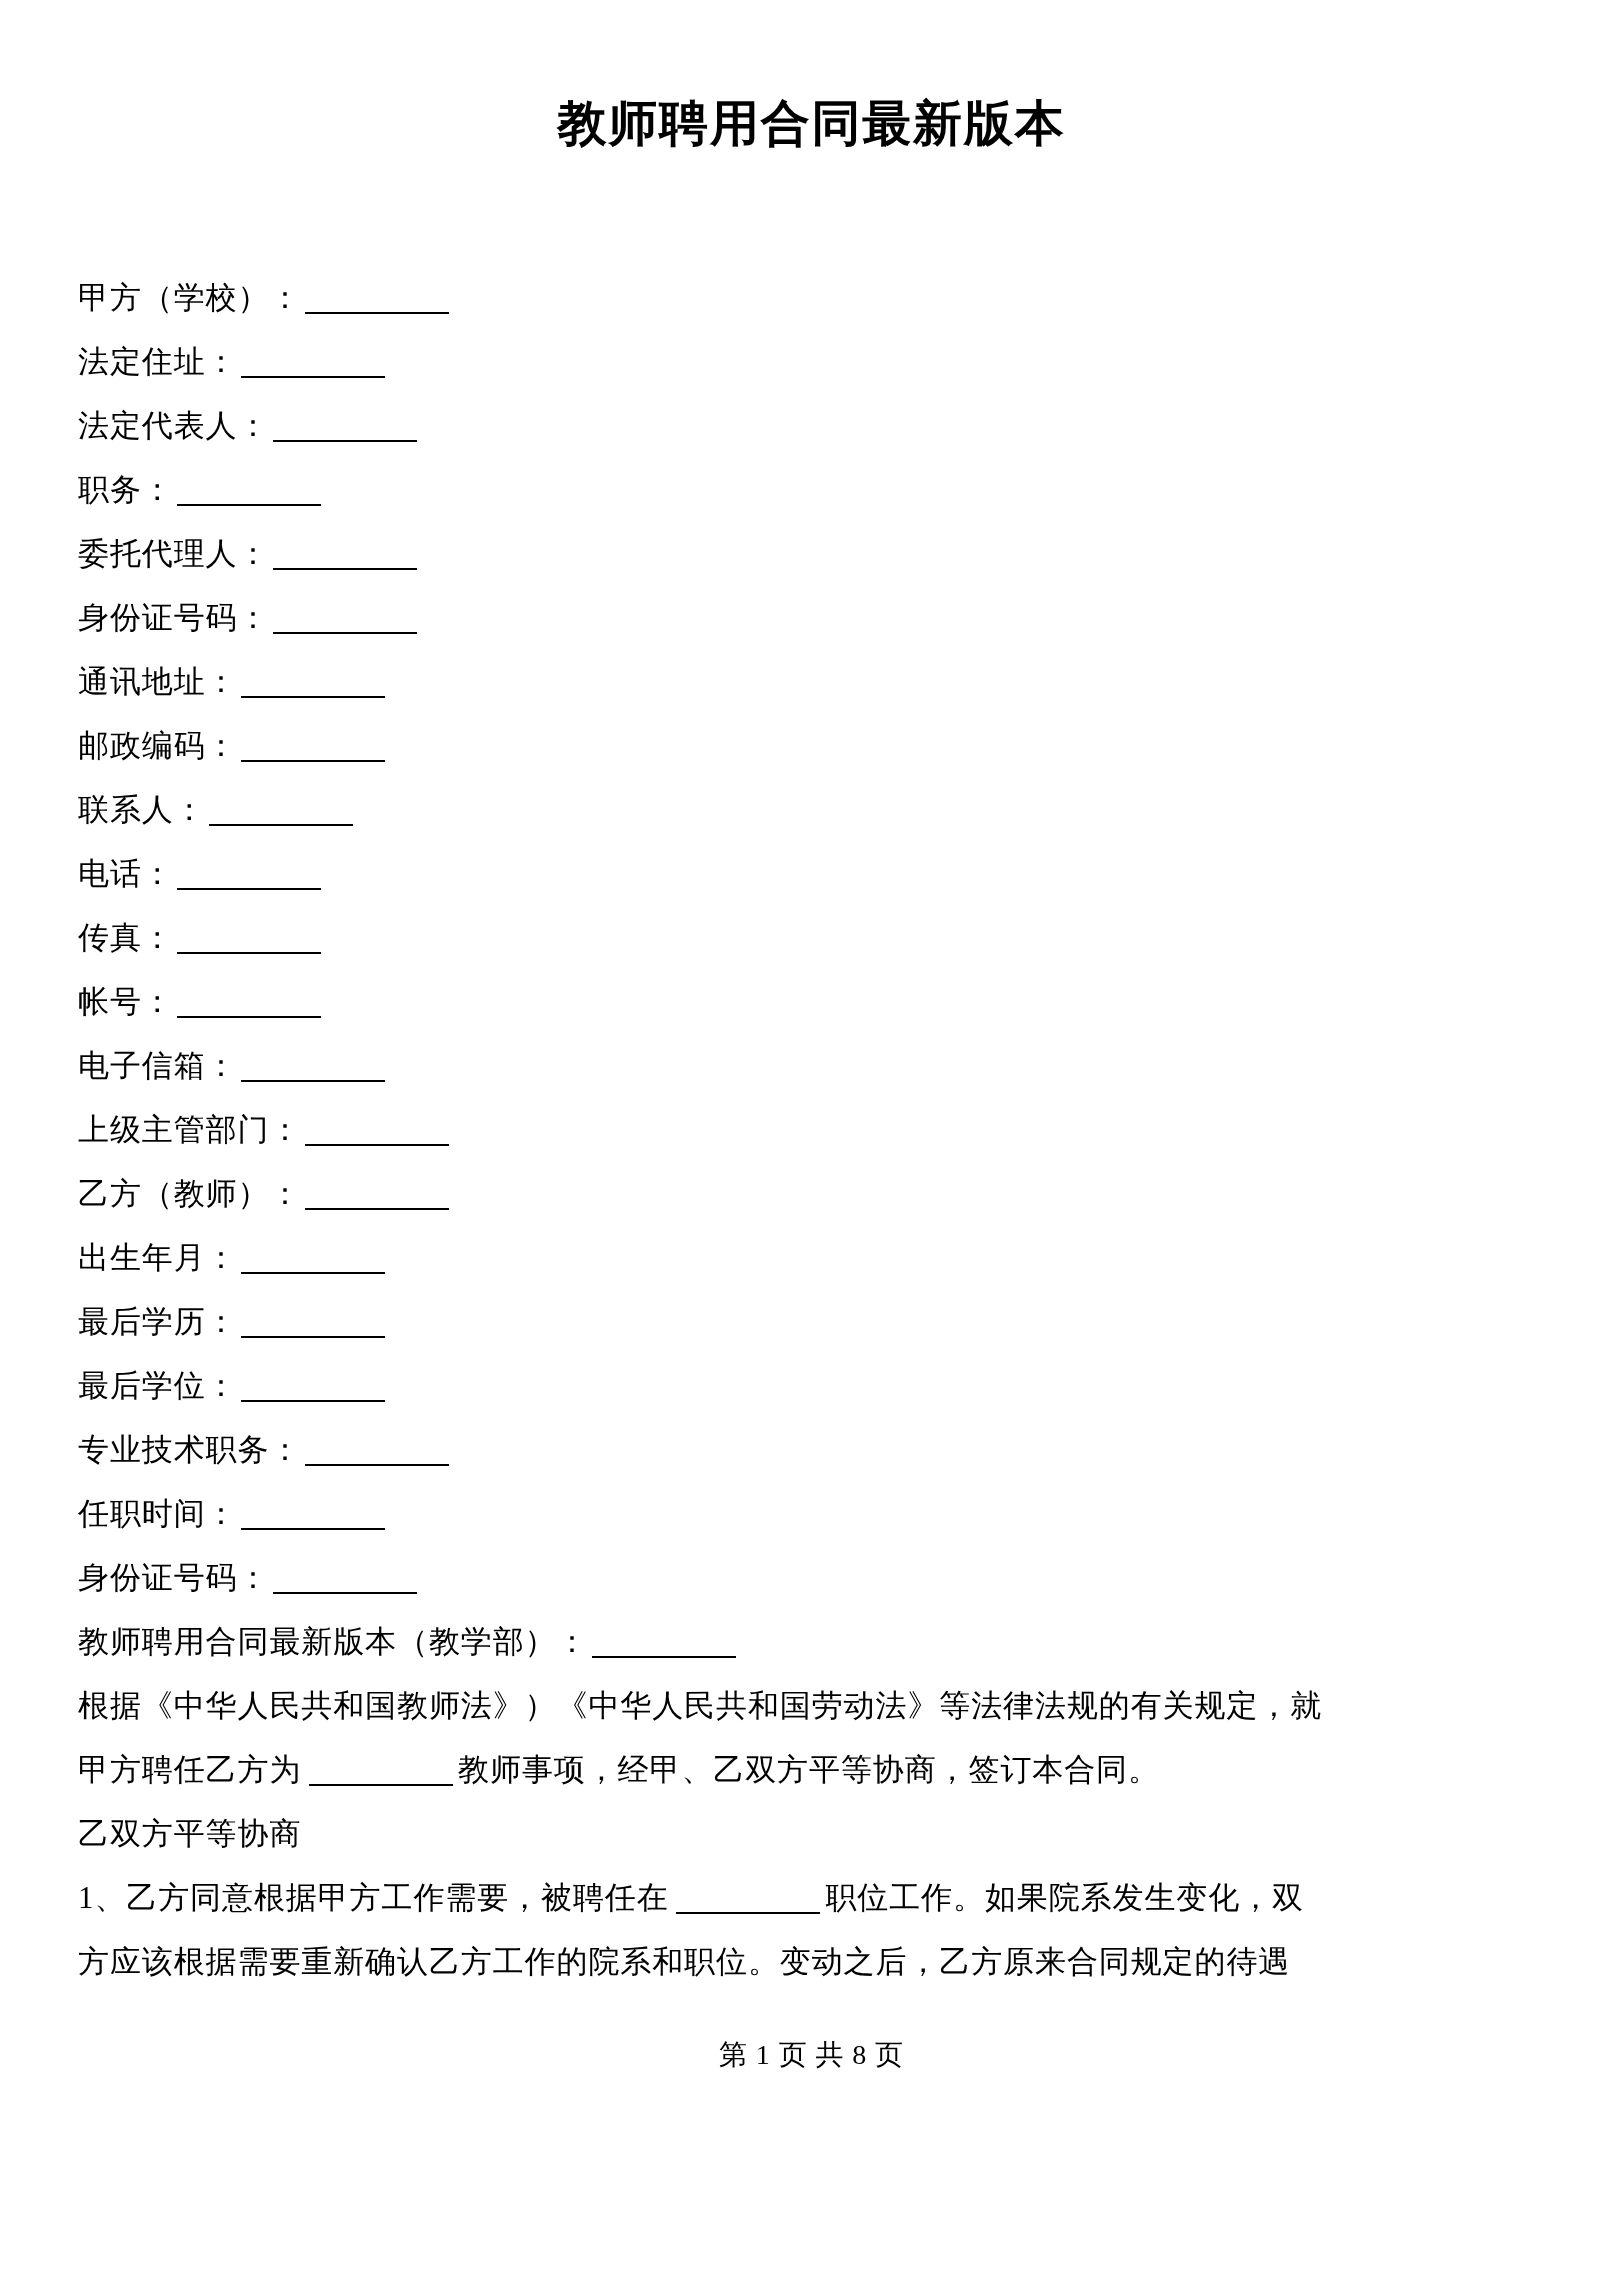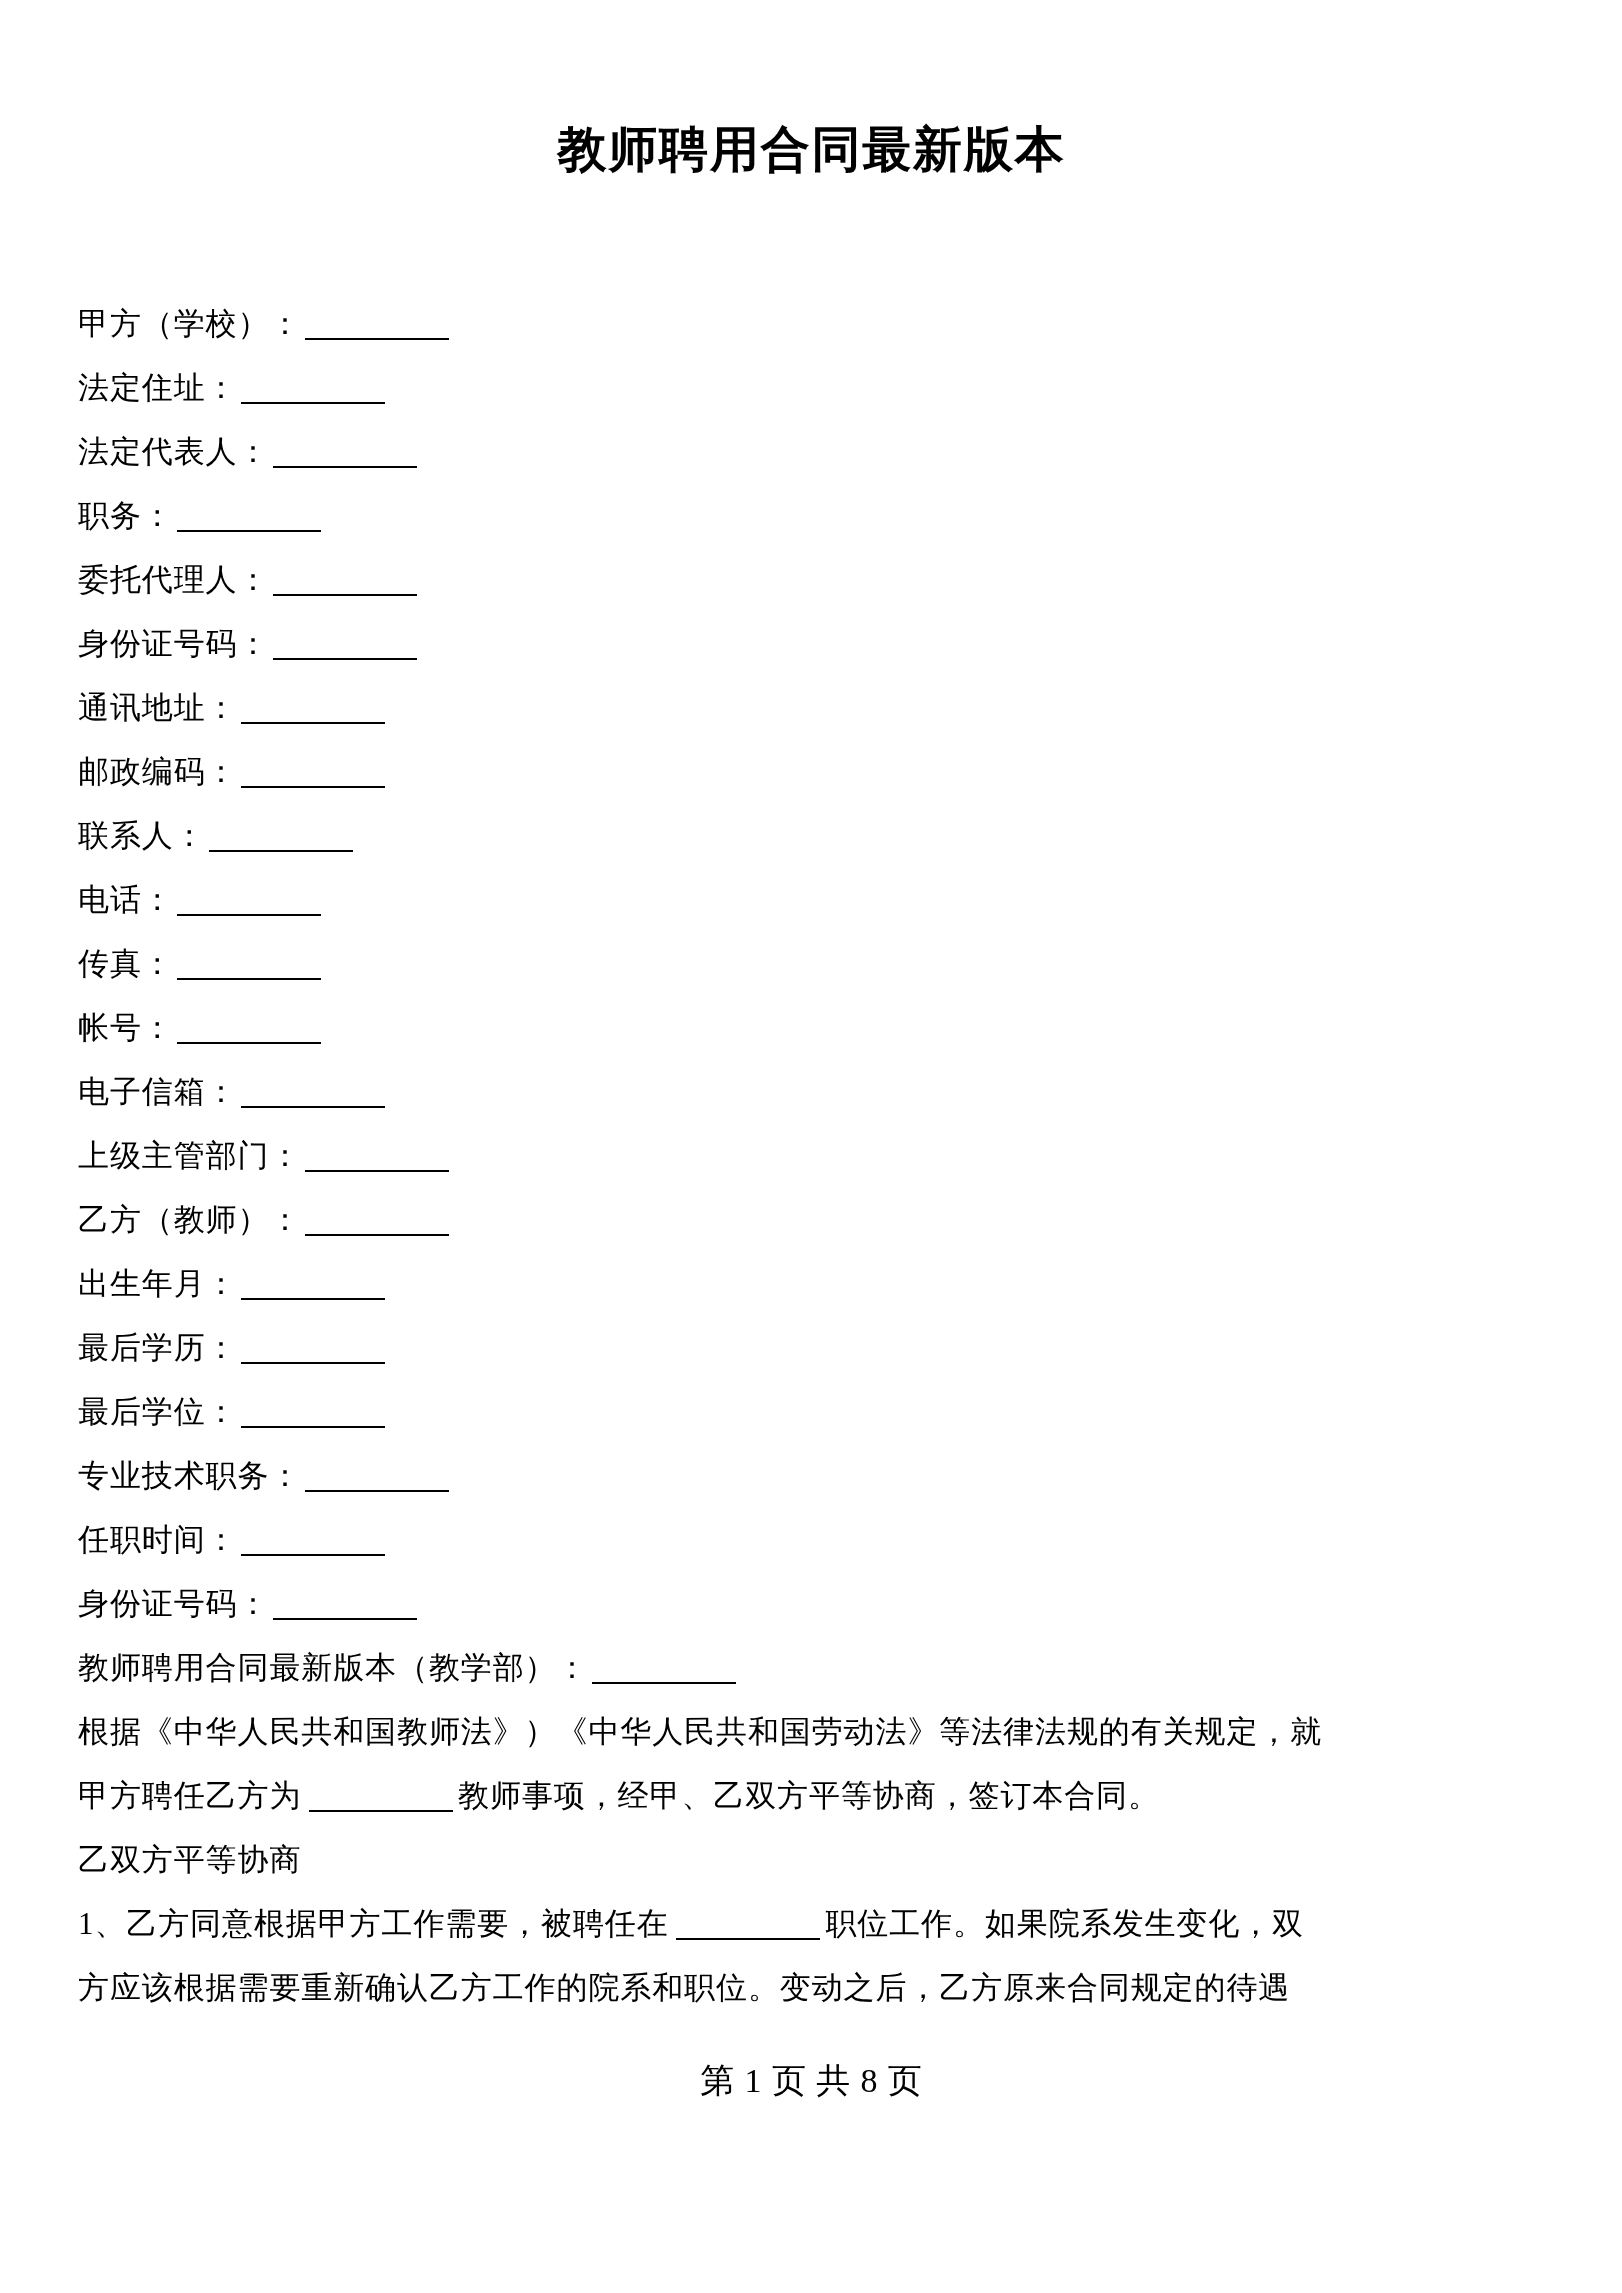--- a/index.html
+++ b/index.html
@@ -12,21 +12,21 @@
     width: 1623px;
     height: 2294px;
     margin: 0 auto;
     background: #ffffff;
     color: #000000;
     font-family: "Liberation Serif", "DejaVu Serif", serif;
     overflow: hidden;
   }
   .title {
     margin: 0;
-    padding-top: 120px;
+    padding-top: 94px;
     text-align: center;
     font-size: 49px;
     line-height: 60px;
     font-weight: 700;
     letter-spacing: 1.8px;
     white-space: nowrap;
   }
   .content {
     margin-top: 112px;
     padding: 0 78px;
@@ -45,21 +45,21 @@
     border-bottom: 2.7px solid #000000;
     vertical-align: -5.5px;
     margin-left: 3.6px;
   }
   .blank.inline {
     margin: 0 5.5px 0 7.3px;
   }
   .footer {
     margin-top: 41px;
     text-align: center;
-    font-size: 34px;
+    font-size: 28px;
     line-height: 40px;
     letter-spacing: 0.9px;
   }
 </style>
 </head>
 <body>
 
 <div class="page">
 
   <h1 class="title">教师聘用合同最新版本</h1>

